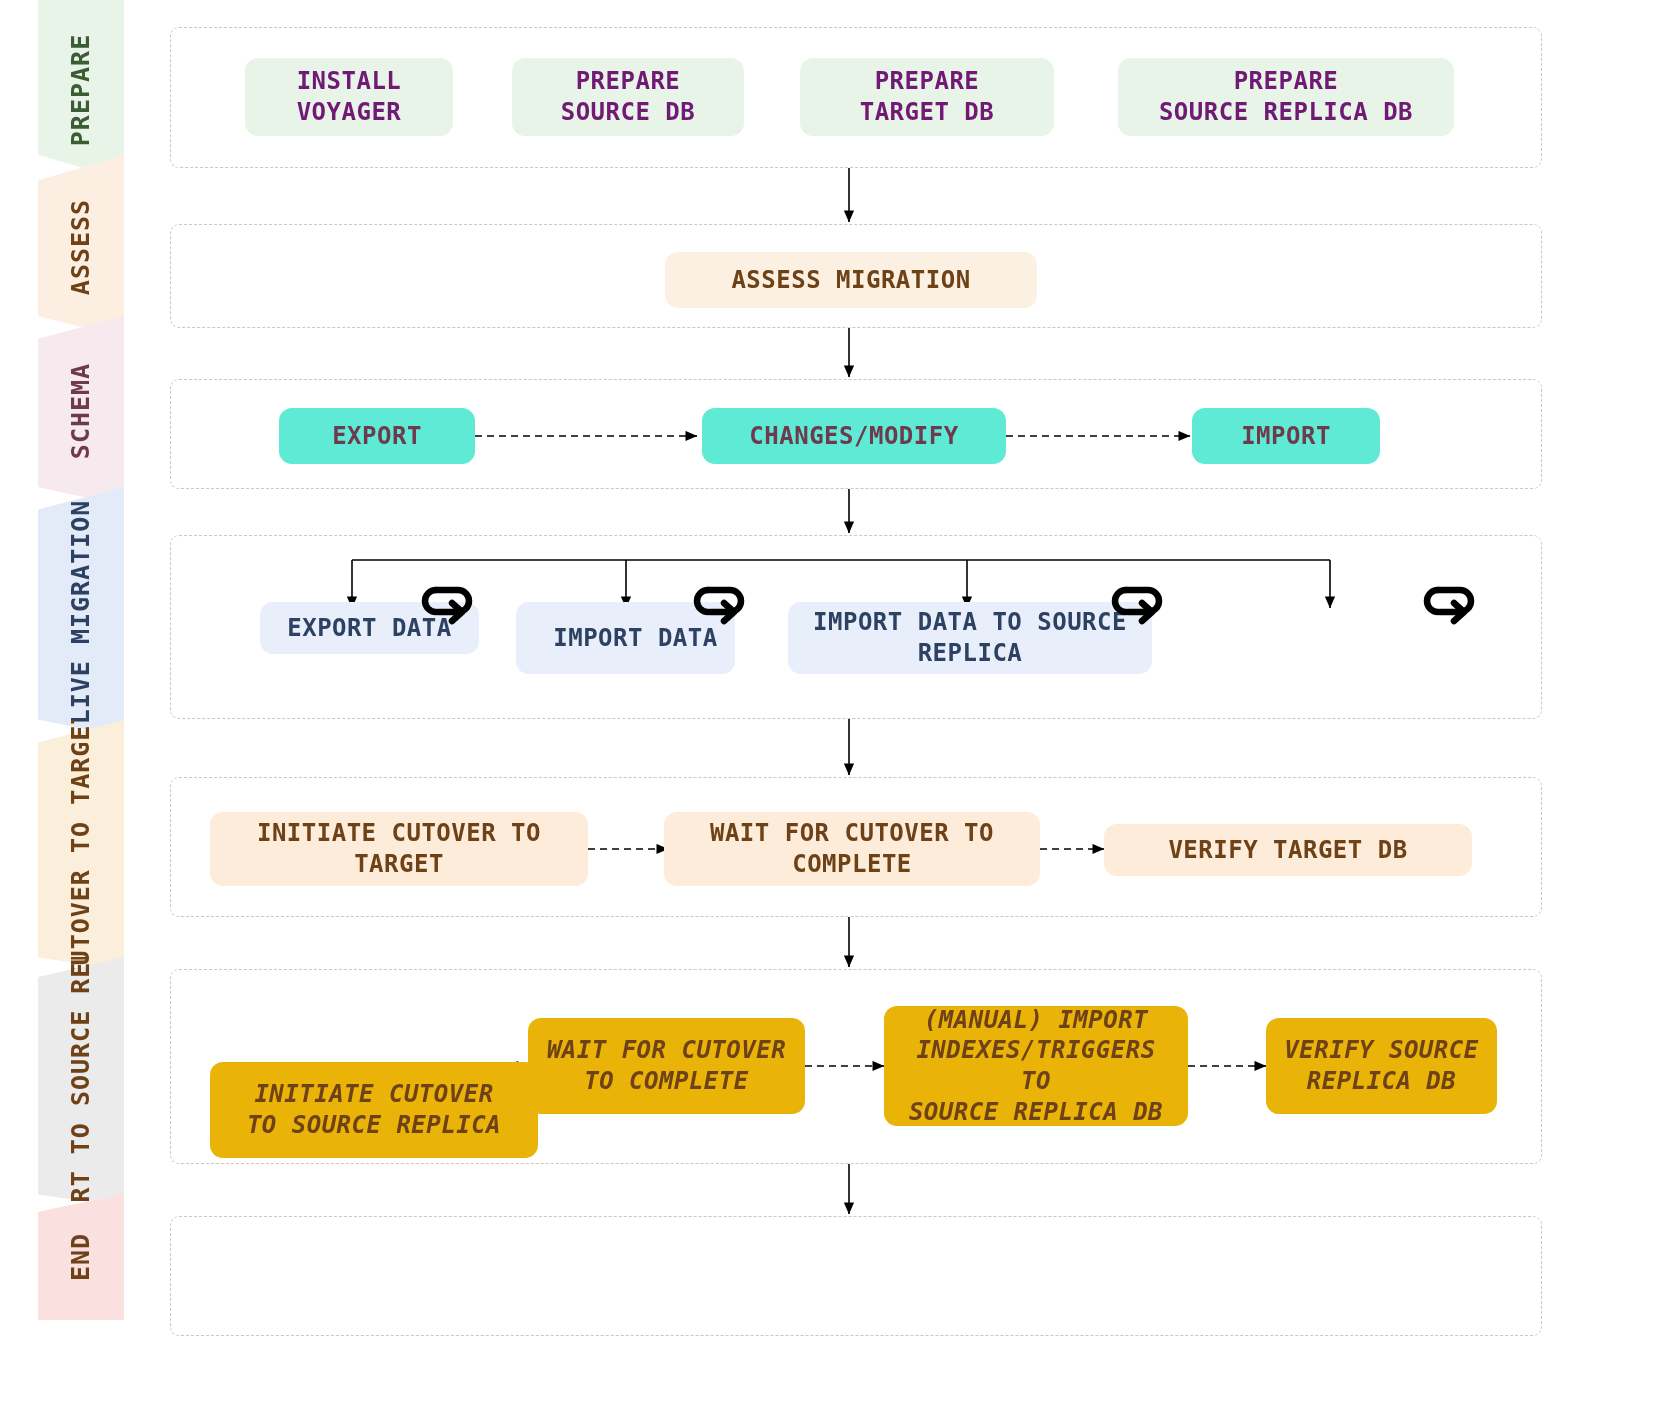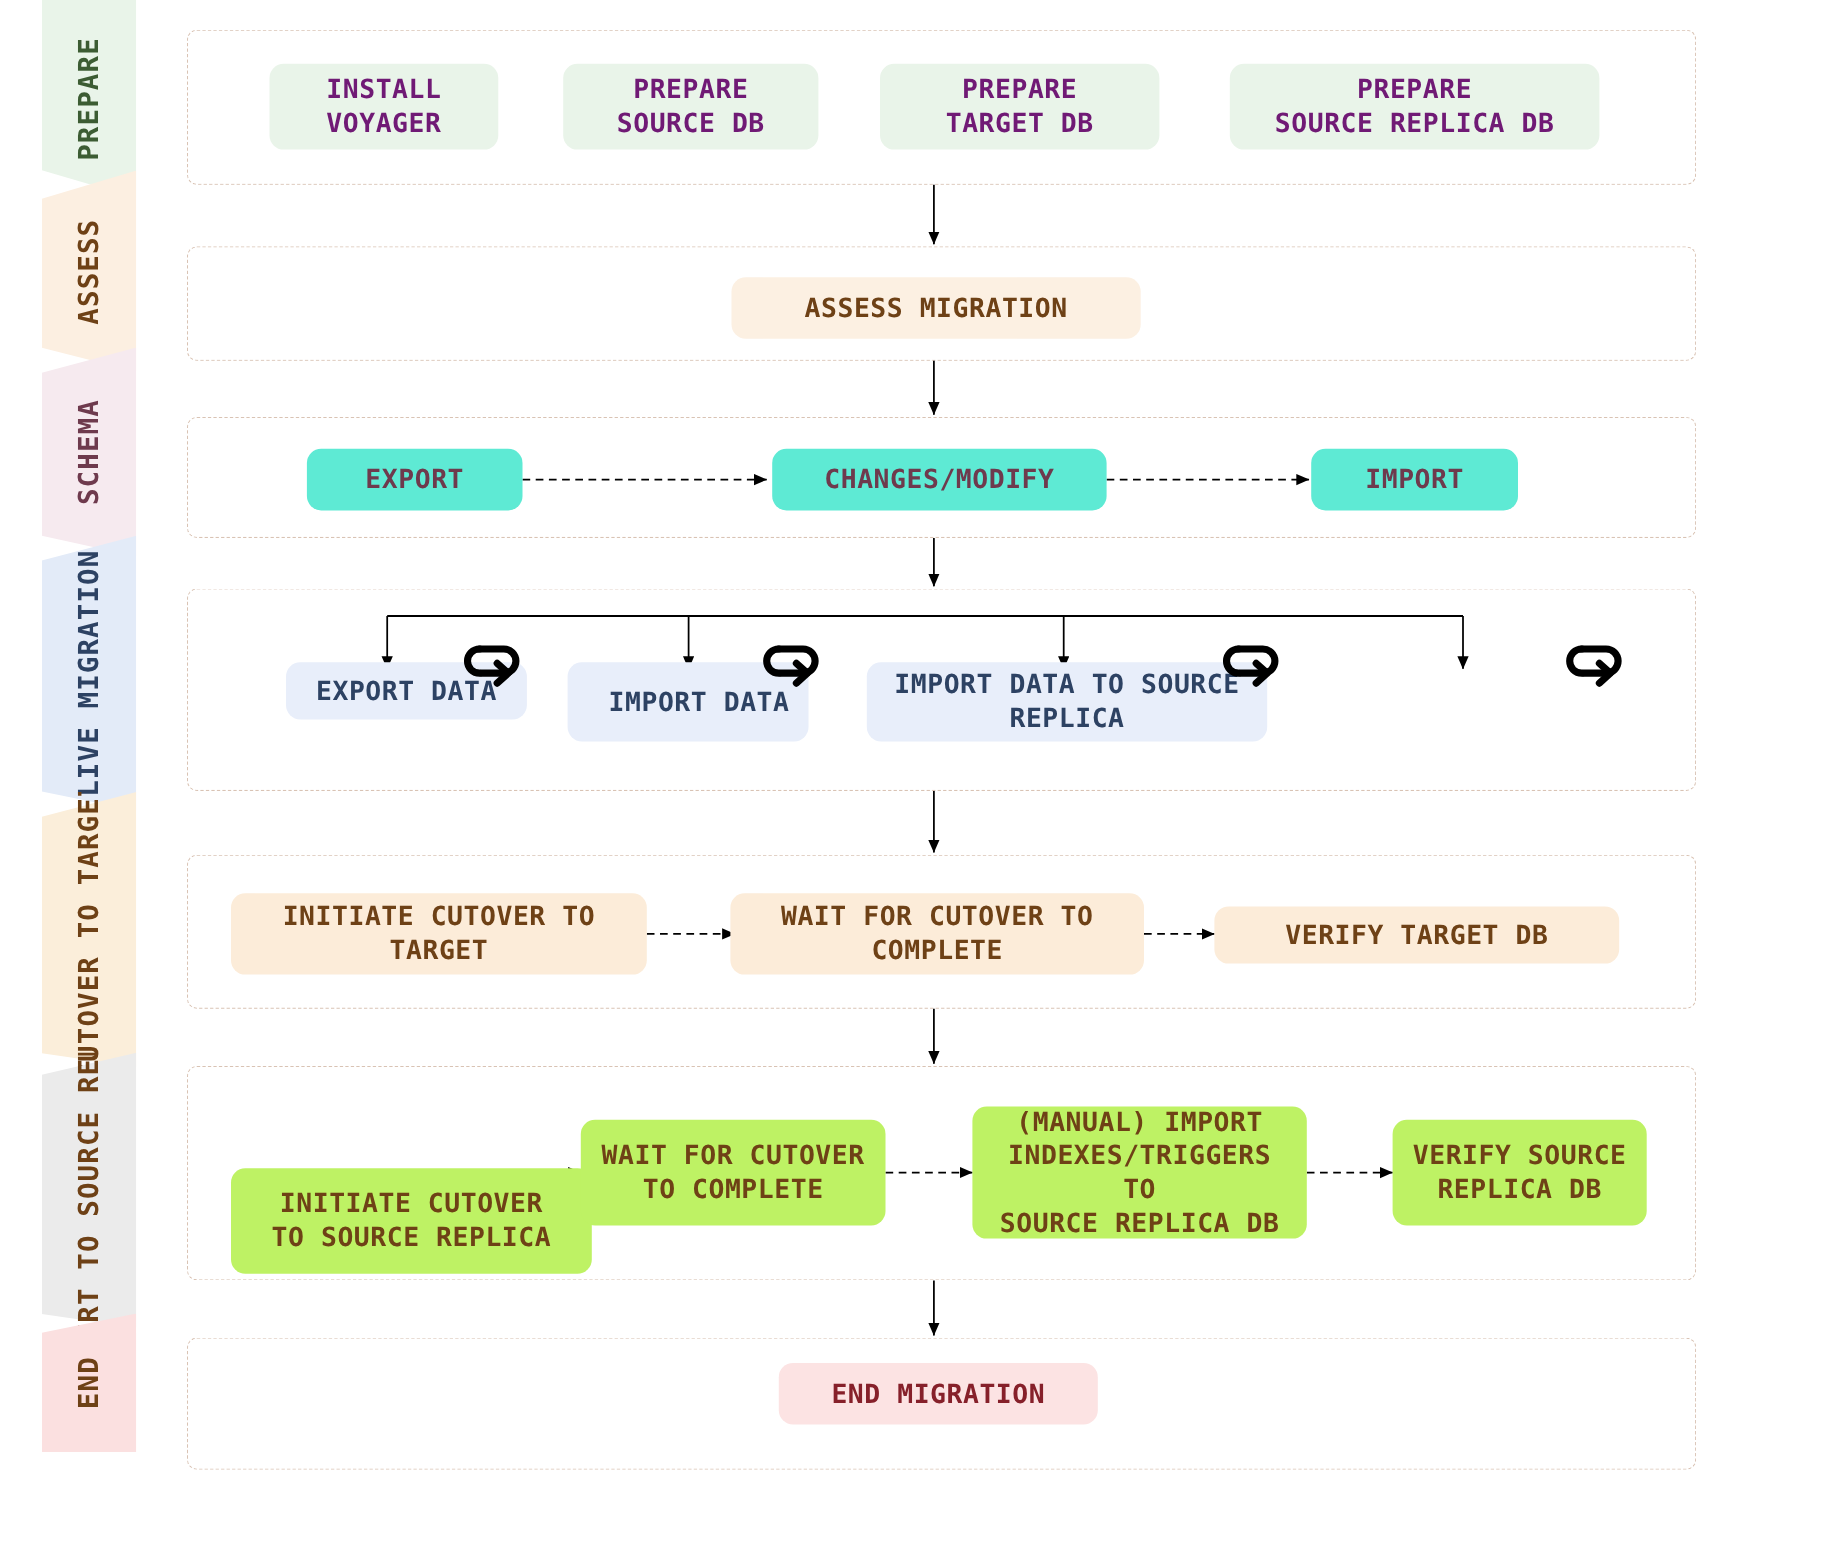--- a/index.html
+++ b/index.html
@@ -81,21 +81,21 @@
     line-height: 1.28;
     padding: 6px 10px;
     white-space: pre-line;
   }
 
   .n-prepare { background:#e9f4e9; color:#701a75; }
   .n-assess  { background:#fcf0e2; color:#6e4116; }
   .n-schema  { background:#5eead4; color:#6e3a4d; }
   .n-live    { background:#e8eefa; color:#2d4263; }
   .n-cutover { background:#fcecd9; color:#6e4116; }
-  .n-convert { background:#bef264; color:#6e4116; }
+  .n-convert { background:#eab308; color:#6e4116;font-style:italic; }
   .n-end     { background:#fce3e3; color:#86202a; }
 
   
   .loop-icon {
     position: absolute;
     width: 58px;
     height: 48px;
   }
 
   
@@ -255,15 +255,14 @@
   <div class="node n-convert" style="left:210px;top:1062px;width:328px;height:96px;">INITIATE CUTOVER
 TO SOURCE REPLICA</div>
   <div class="node n-convert" style="left:528px;top:1018px;width:277px;height:96px;">WAIT FOR CUTOVER
 TO COMPLETE</div>
   <div class="node n-convert" style="left:884px;top:1006px;width:304px;height:120px;">(MANUAL) IMPORT
 INDEXES/TRIGGERS TO
 SOURCE REPLICA DB</div>
   <div class="node n-convert" style="left:1266px;top:1018px;width:231px;height:96px;">VERIFY SOURCE
 REPLICA DB</div>
 
-  <div class="node n-end" style="left:708px;top:1239px;width:290px;height:56px;">END MIGRATION</div>
 
 </div>
 
 </body></html>

